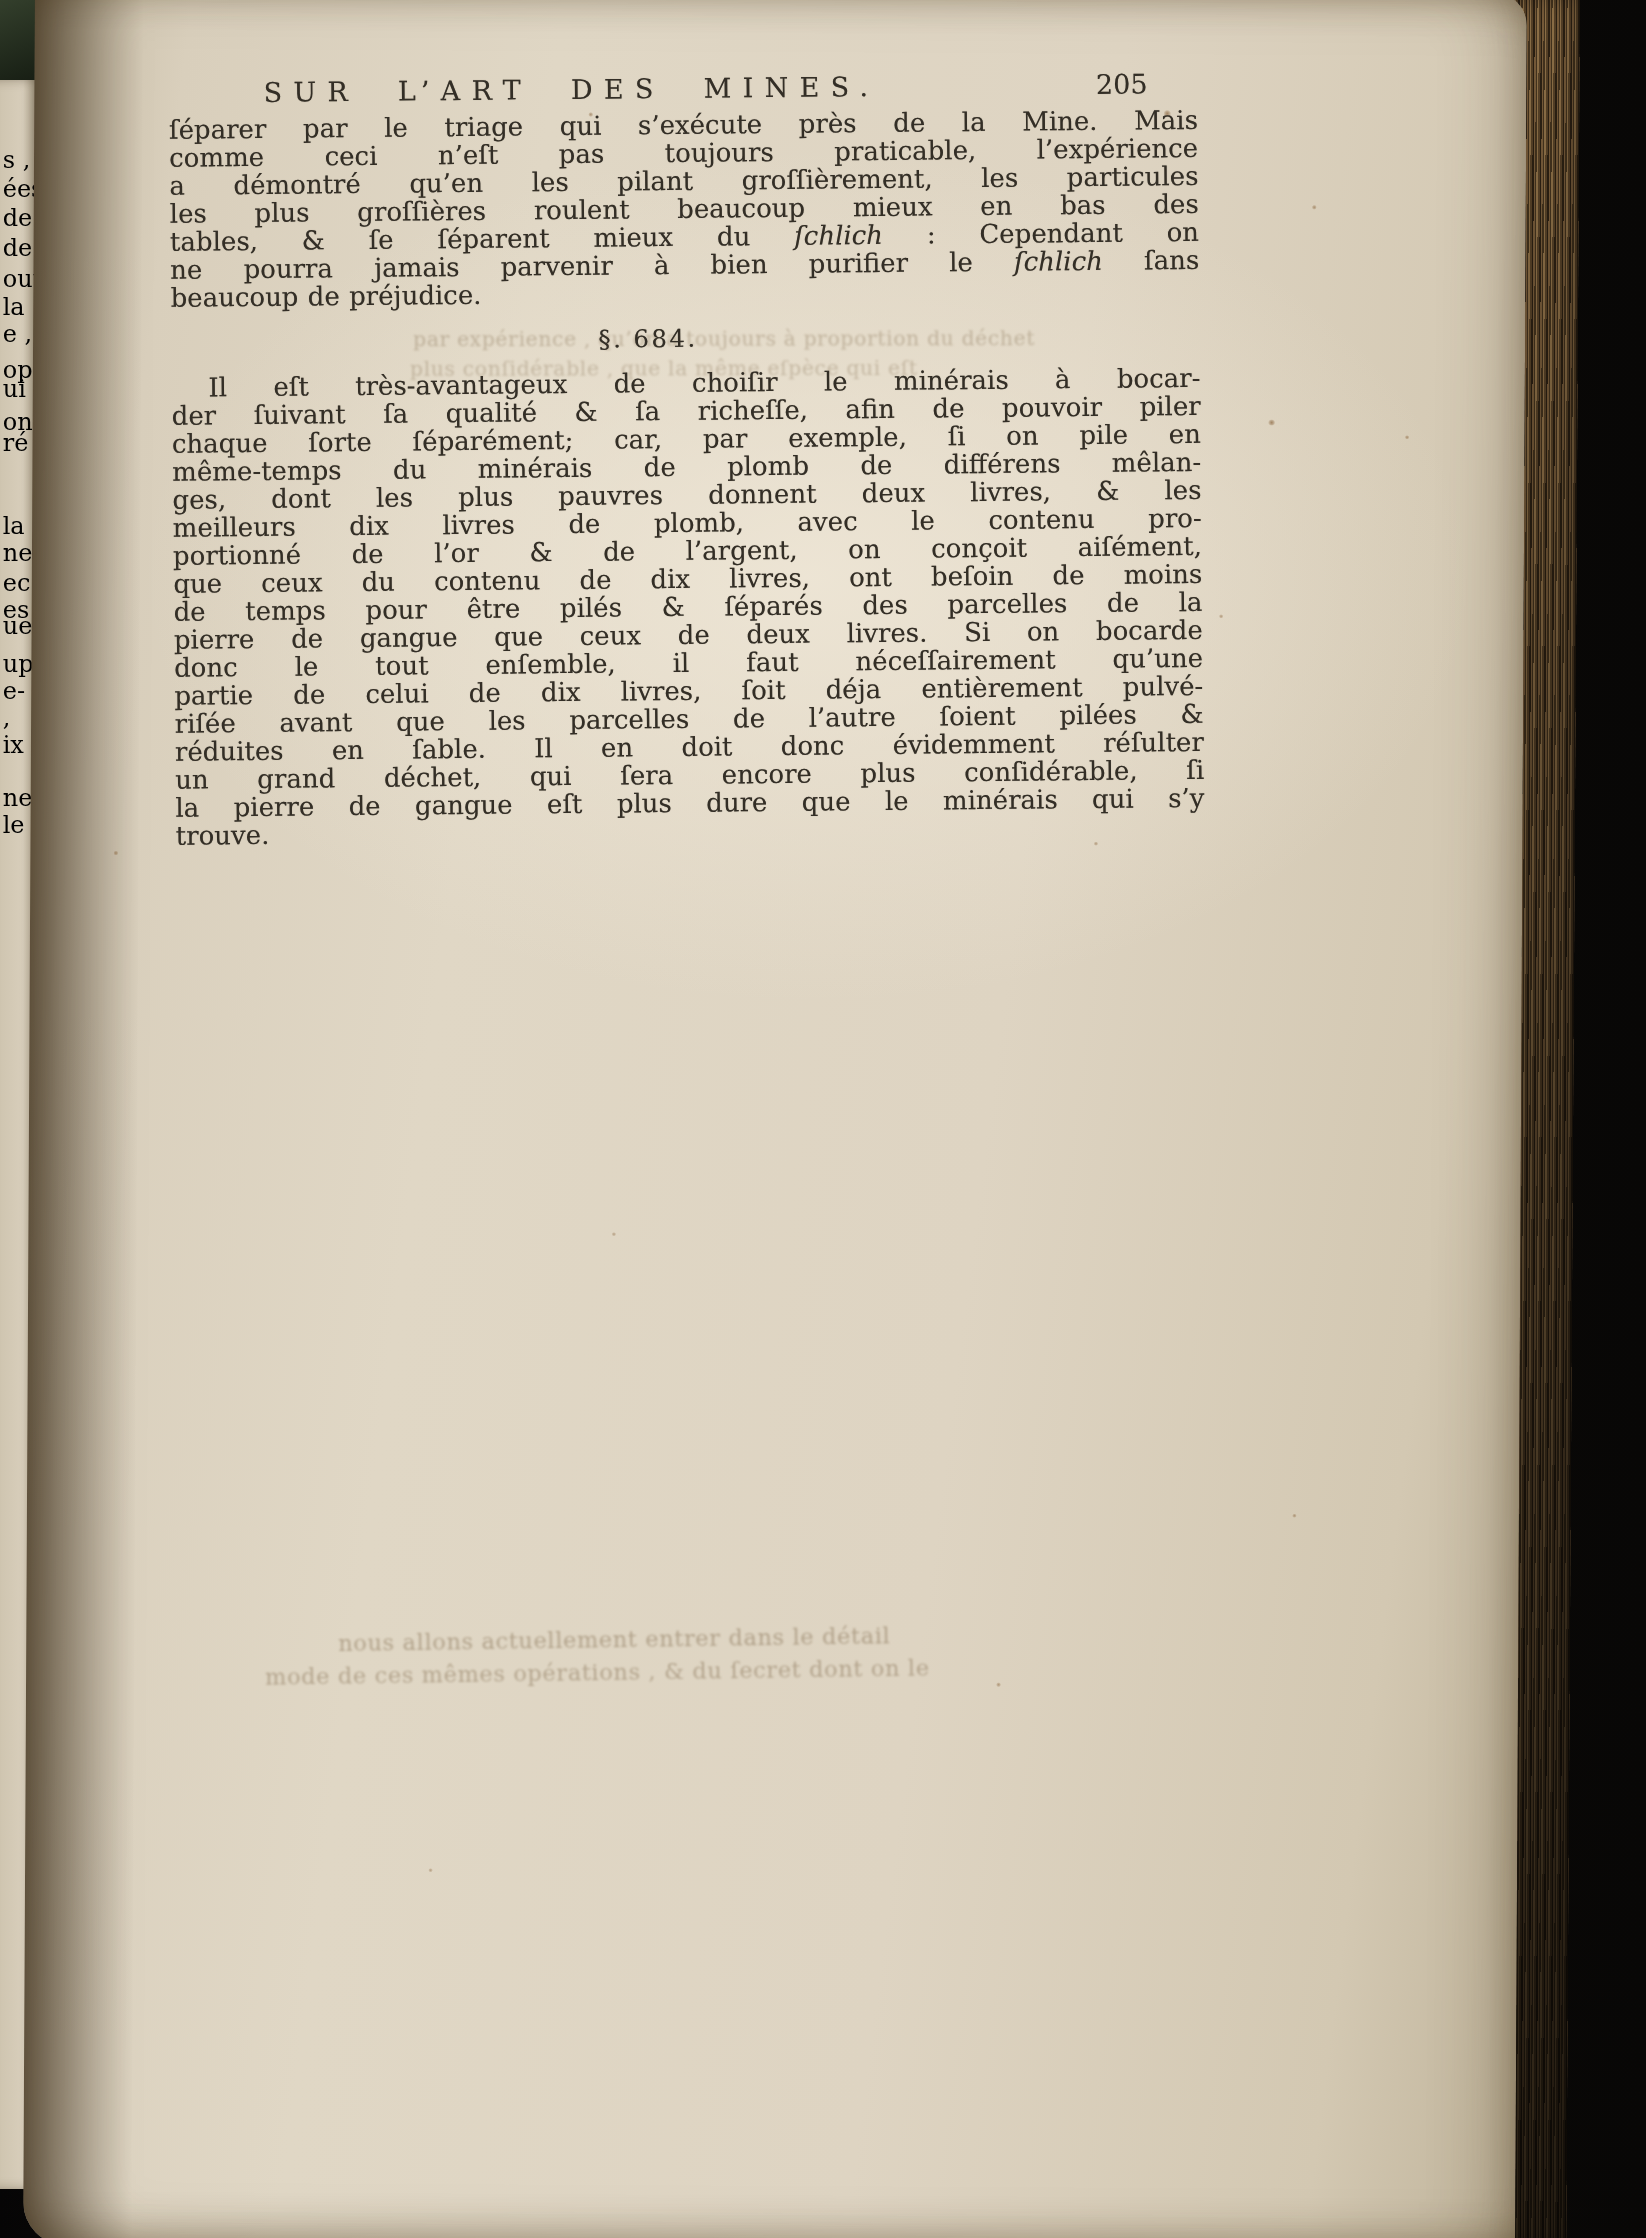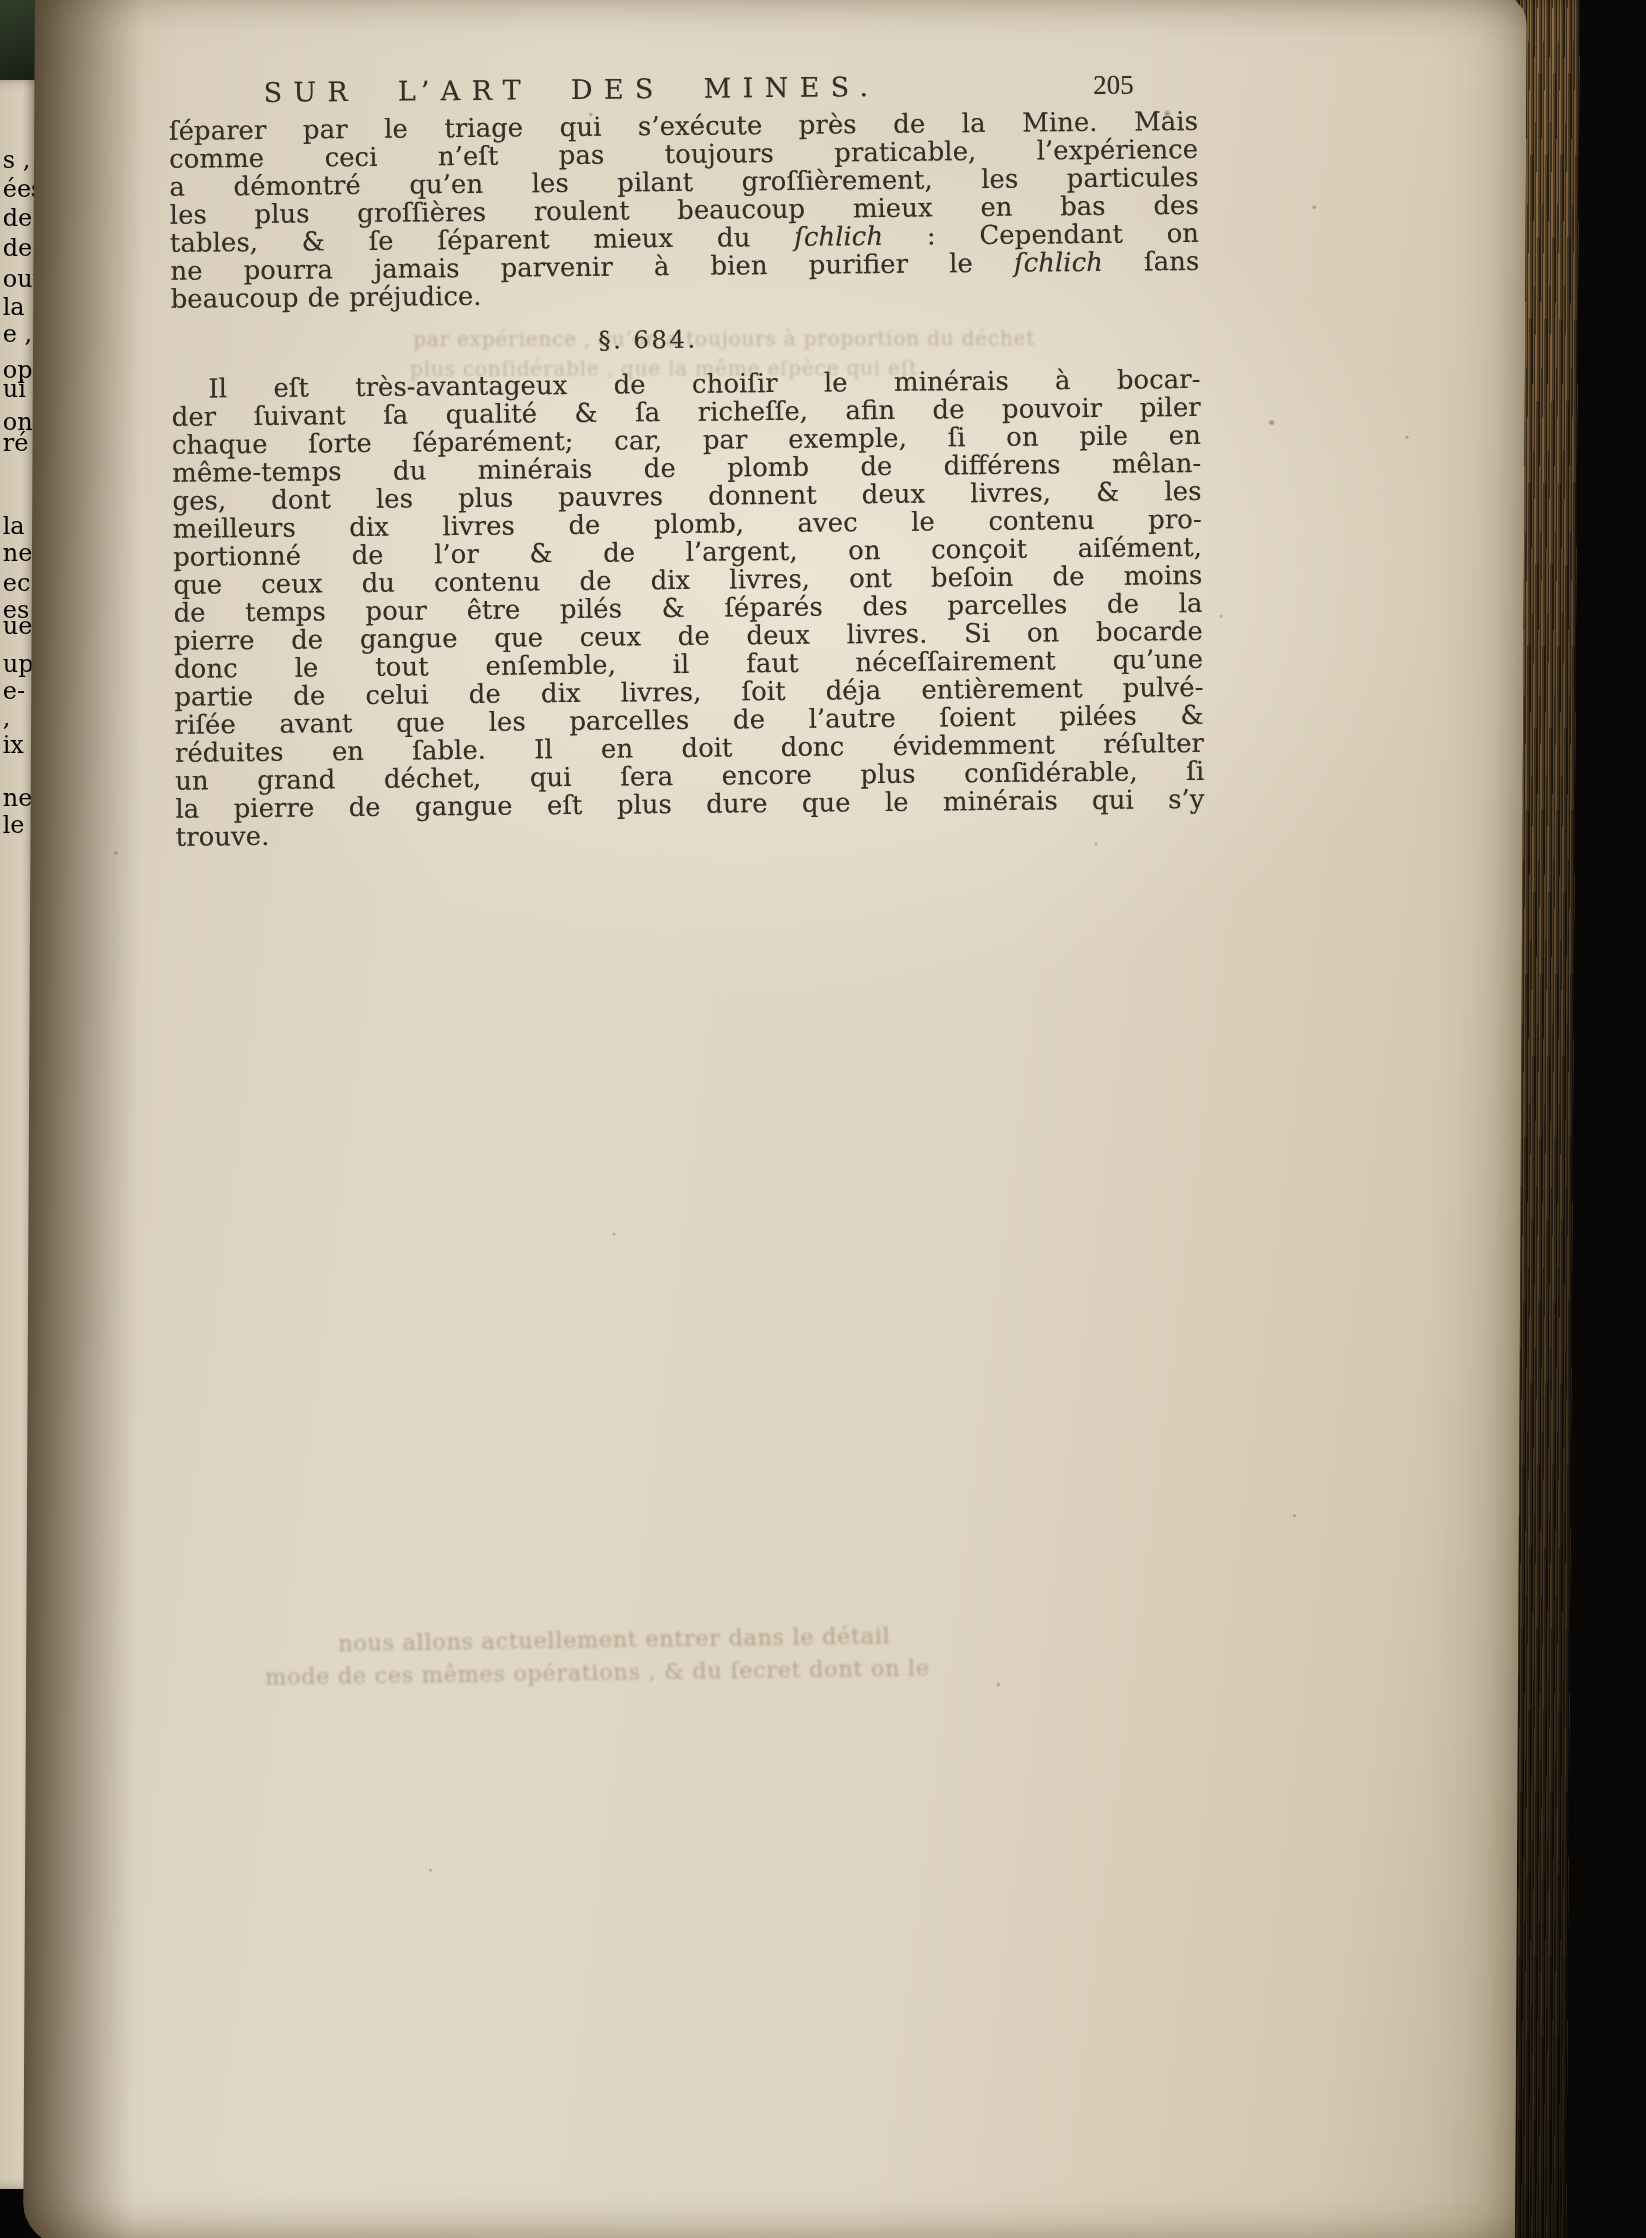--- a/index.html
+++ b/index.html
@@ -41,21 +41,21 @@
   .ghosts,.spots{position:absolute;inset:0;pointer-events:none;}
   .ghost{position:absolute;color:#6e5636;white-space:nowrap;letter-spacing:.03em;}
   .spot{position:absolute;border-radius:50%;
     background:radial-gradient(circle,#7a5024 0%,rgba(122,80,36,.55) 40%,rgba(122,80,36,0) 72%);}
   
   .text{position:absolute;left:134px;top:92px;width:1029px;
     transform:rotate(-.85deg);transform-origin:0 0;color:#332e26;
     text-shadow:0 0 0.7px rgba(45,40,28,.45);}
   .header-row{display:flex;align-items:baseline;margin-bottom:6.8px;font-size:27px;}
   .title{margin-left:95px;letter-spacing:.42em;word-spacing:.7em;white-space:nowrap;}
-  .folio{margin-left:auto;margin-right:64px;font-size:27px;font-family:Liberation Serif, serif;}
+  .folio{margin-left:auto;margin-right:50px;font-size:27px;}
   .body{font-size:26px;line-height:28px;}
   .line{text-align:justify;text-align-last:justify;word-spacing:.04em;}
   .line.last{text-align-last:left;}
   .line.first{text-indent:37px;}
   .sect{font-size:24.4px;line-height:30px;text-align:center;margin:17.6px 0 15px;
     padding-right:75px;letter-spacing:.1em;}
   i{font-style:italic;}
 </style>
 </head>
 <body>

